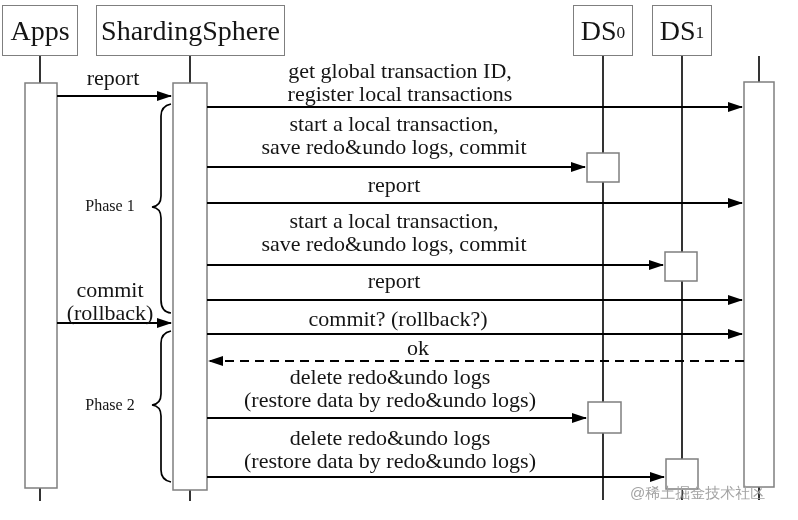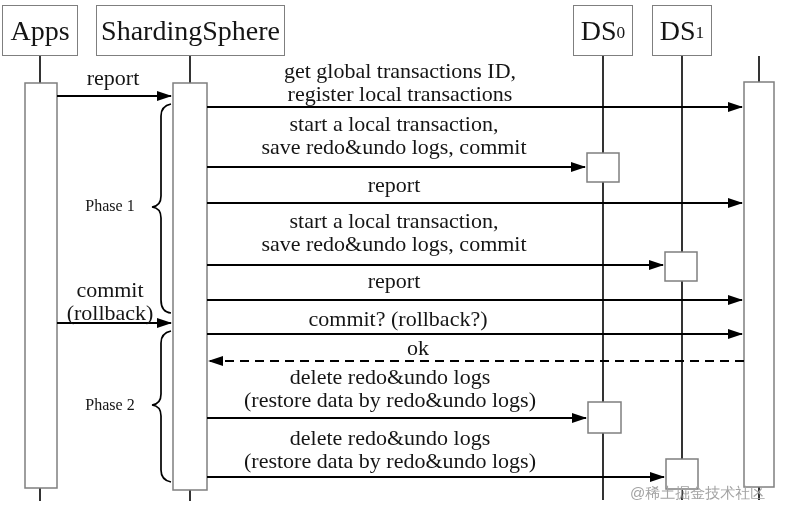--- a/index.html
+++ b/index.html
@@ -112,21 +112,21 @@
   </div>
   <div class="pbox" style="left:652px; top:5px; width:60px;  height:51px;">
     <span>DS</span>
       <sub>1</sub>
   </div>
 
   <div class="lbl" style="left:113px; top:66px;">
     <span>report</span>
   </div>
   <div class="lbl" style="left:400px; top:59px;">
-    <span>get global transactions ID,</span>
+    <span>get global transaction ID,</span>
     <span class="l2">register local transactions</span>
   </div>
   <div class="lbl" style="left:394px; top:112px;">
     <span>start a local transaction,</span>
     <span class="l2">save redo&amp;undo logs, commit</span>
   </div>
   <div class="lbl" style="left:394px; top:173px;">
     <span>report</span>
   </div>
   <div class="lbl" style="left:394px; top:209px;">

